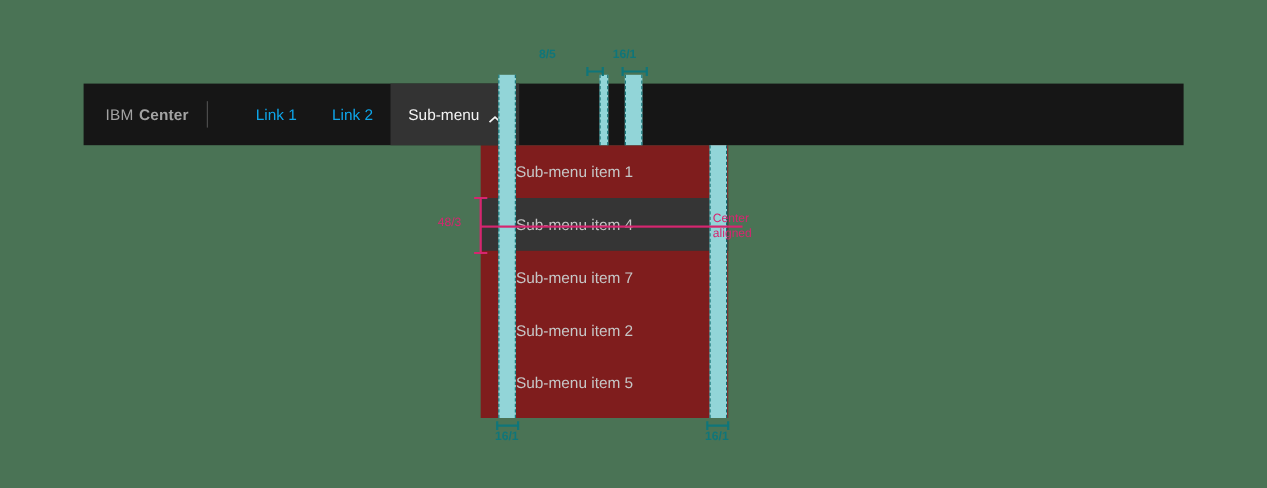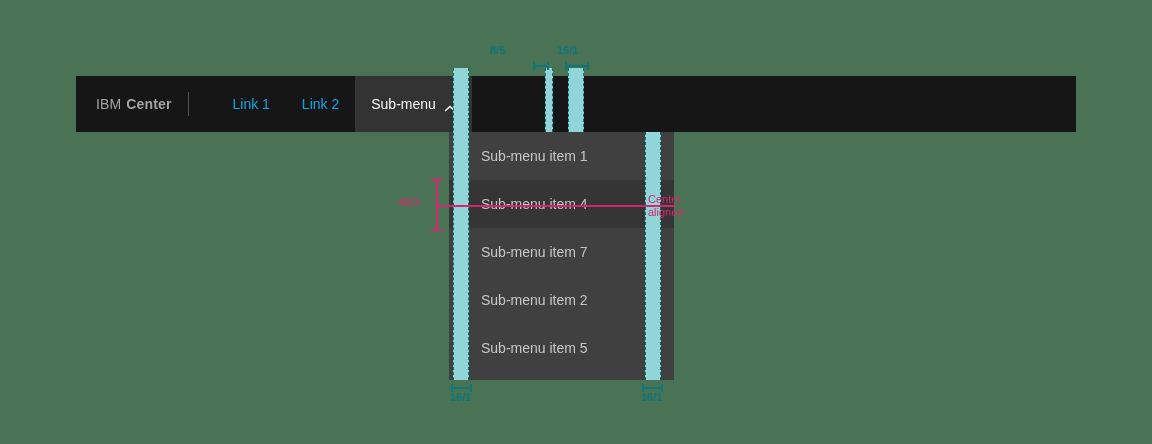--- a/index.html
+++ b/index.html
@@ -59,23 +59,22 @@
     cursor: pointer;
     position: relative;
   }
   .chev { width: 12px; height: 8px; display: block; }
 
   
   #dropdown {
     position: absolute;
     left: 437px; top: 132px;
     width: 225px; height: 248px;
-    background: #404040;
+    background: #7f1d1d;
     z-index: 15;
-    margin-left: 12px;
   }
   .menu-item {
     height: 48px;
     display: flex; align-items: center;
     padding-left: 32px;
     font-size: 14px;
     color: #c6c6c6;
     cursor: pointer;
     position: relative;
   }

